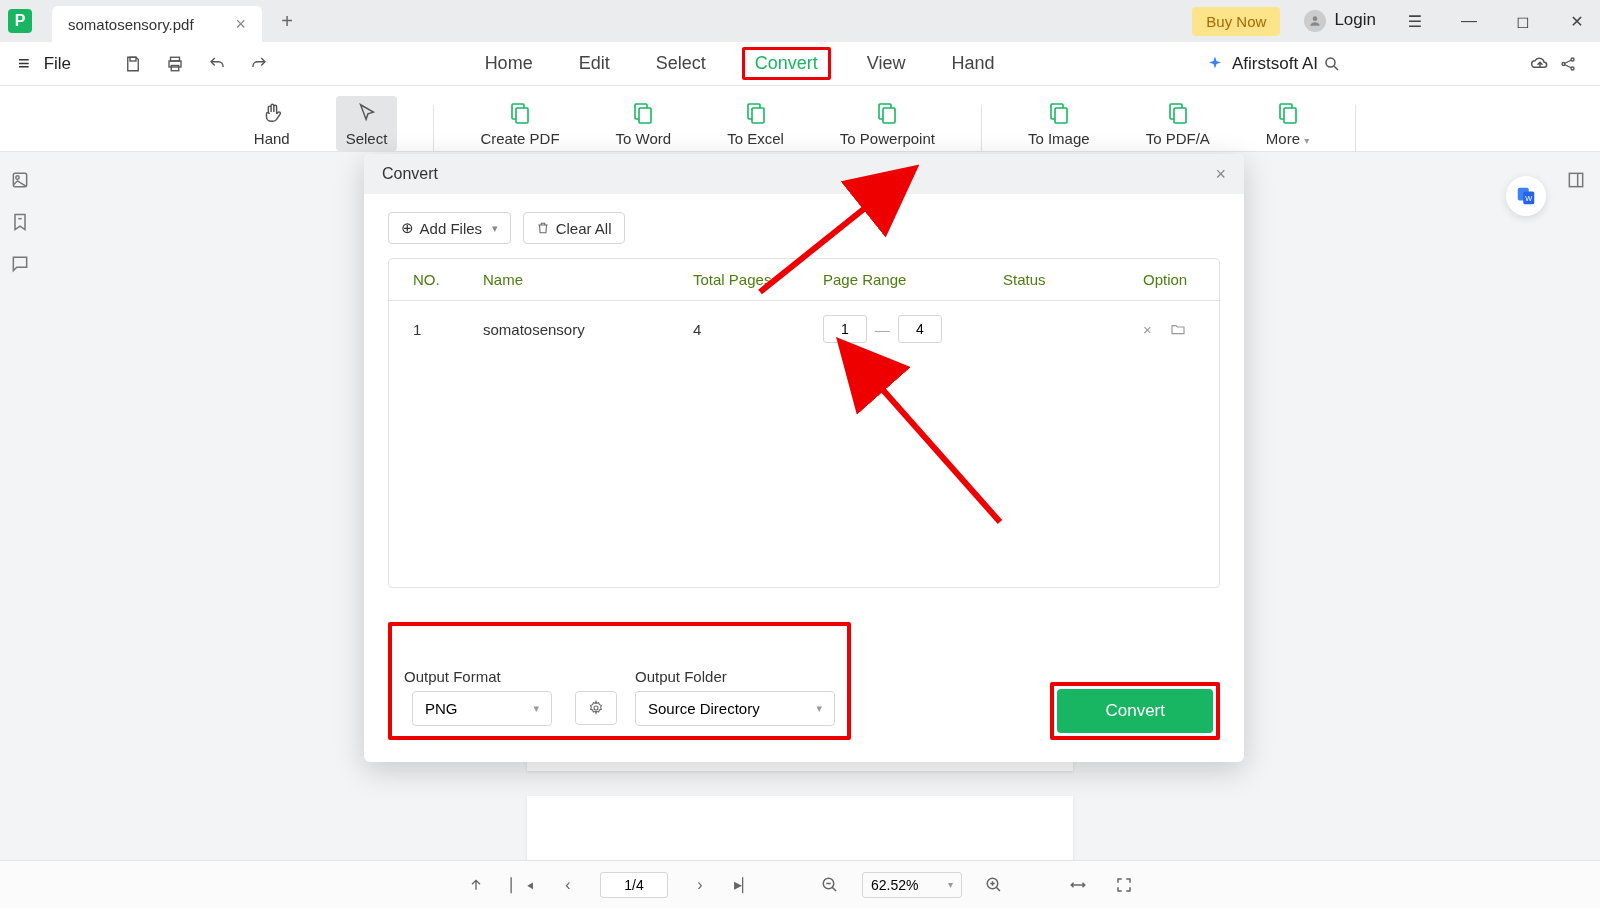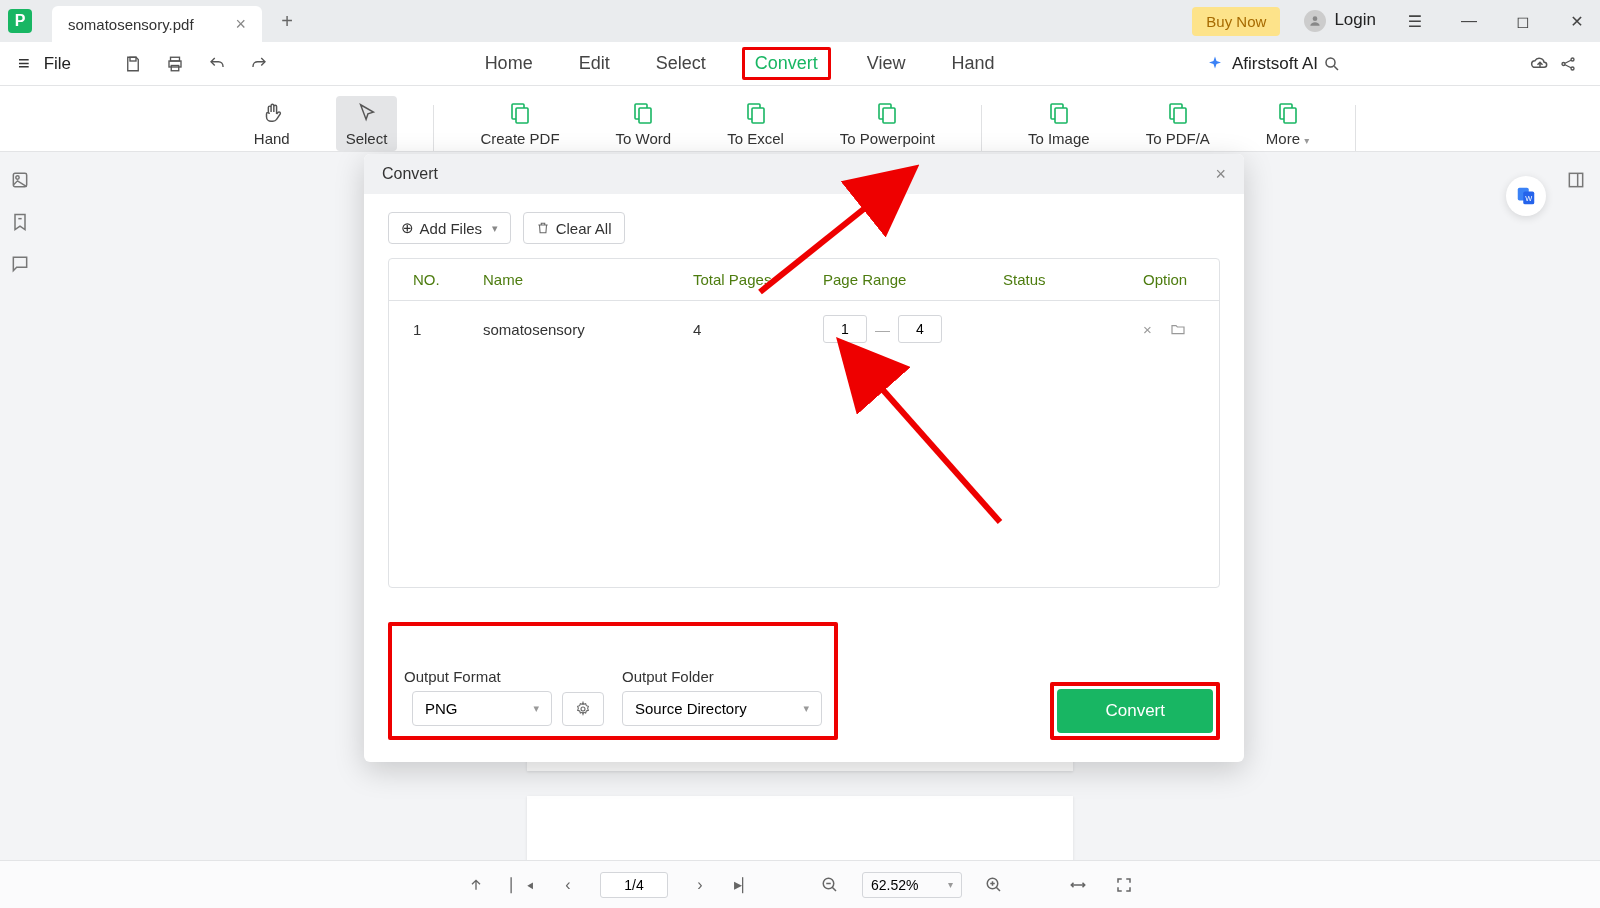--- a/index.html
+++ b/index.html
@@ -368,21 +368,21 @@
                 </span>
               </div>
             </div>
           </div>
       </div>
     </div>
     <div class="dialog-footer">
       <div class="out-group">
         <div class="out-col">
           <span class="out-label">Output Format</span>
-          <div style="display:flex; gap:10px; align-items:flex-end;padding-left:8px;">
+          <div style="display:flex; gap:23px; align-items:flex-start;padding-left:8px;">
             <div class="out-select">
               <span>PNG</span>
               <span style="color:#999;font-size:11px;">▾</span>
             </div>
             <div class="out-select small">
               <svg width="16" height="16" viewBox="0 0 24 24" fill="none" stroke="#666" stroke-width="1.6">
                   <circle cx="12" cy="12" r="3"></circle>
                   <path d="M12 2l1 3 3-1 1 3 3 1-1 3 1 3-3 1-1 3-3-1-1 3-1-3-3 1-1-3-3-1 1-3-1-3 3-1 1-3 3 1z"></path>
                 </svg>
             </div>

